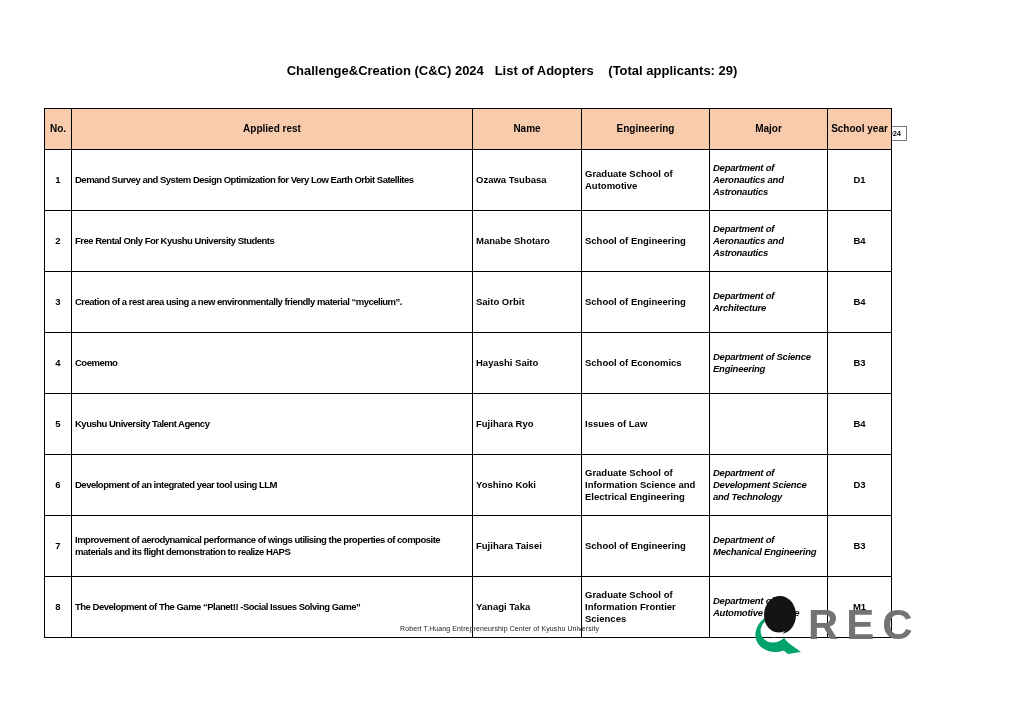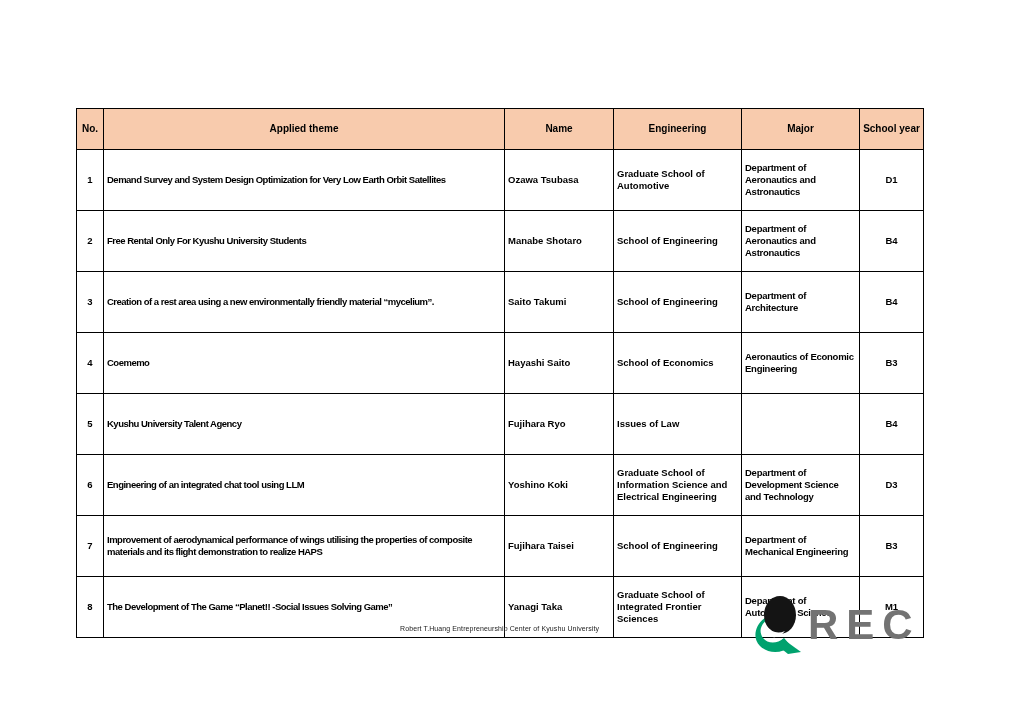--- a/index.html
+++ b/index.html
@@ -10,68 +10,69 @@
   .title {
     position:absolute; top:63px; left:0; width:100%;
     text-align:center; font-size:13px; font-weight:bold; white-space:pre;
   }
   .asof {
     position:absolute; top:86px; right:117px;
     border:1px solid #777; padding:2px 5px;
     font-size:7.5px; font-weight:bold; background:#fff;margin-top:40px;
   }
   table.adopters {
-    position:absolute; left:76px; top:108px;
+    position:absolute; left:44px; top:108px;
     border-collapse:collapse; table-layout:fixed;
   }
   table.adopters th, table.adopters td {
     border:1px solid #000; vertical-align:middle; overflow:hidden;
     line-height:1.25;
   }
   table.adopters th {
     background:#F8CBAD; text-align:center; height:36px;
     font-size:10px; font-weight:bold; padding:2px;
   }
   table.adopters td { height:56px; font-size:9.5px; font-weight:bold; padding:2px 3px; }
   td.c { text-align:center; padding:2px 1px; }
   td.theme { letter-spacing:-0.5px; padding:2px 2px; }
   td.theme.oneline { white-space:nowrap; }
   td.dept  { font-size:9px; }
-  td.major { font-size:9px; letter-spacing:-0.25px; }
+  td.major { font-size:9px; letter-spacing:-0.25px;font-style:italic; }
   .credit {
     position:absolute; left:400px; top:625px;
     font-size:7px; color:#222; letter-spacing:0.1px;
   }
   .logo { position:absolute; left:750px; top:596px; display:flex; align-items:center; }
   .logo-text {
     font-size:42px; font-weight:bold; color:#737373;
     letter-spacing:8px; line-height:1; margin-left:2px;
   }
 </style>
 </head>
 <body>
 
 <div class="page">
 
+  <div class="title">Challenge&amp;Creation (C&amp;C) 2024   List of Adopters    (Total applicants: 29)</div>
 
   <div class="asof">As of May 20, 2024</div>
 
   <table class="adopters">
     <colgroup>
       <col style="width:27px">
         <col style="width:401px">
         <col style="width:109px">
       <col style="width:128px">
         <col style="width:118px">
         <col style="width:64px">
     </colgroup>
     <thead>
       <tr>
         <th>No.</th>
-        <th>Applied theme</th>
+        <th>Applied rest</th>
         <th>Name</th>
         <th>Engineering</th>
         <th>Major</th>
         <th>School year</th>
       </tr>
     </thead>
     <tbody>
       <tr>
         <td class="c">1</td>
         <td class="theme oneline">Demand Survey and System Design Optimization for Very Low Earth Orbit Satellites</td>
@@ -84,62 +85,62 @@
         <td class="c">2</td>
         <td class="theme oneline">Free Rental Only For Kyushu University Students</td>
         <td>Manabe Shotaro</td>
         <td class="dept">School of Engineering</td>
         <td class="major">Department of Aeronautics and Astronautics</td>
         <td class="c">B4</td>
       </tr>
       <tr>
         <td class="c">3</td>
         <td class="theme oneline">Creation of a rest area using a new environmentally friendly material “mycelium”.</td>
-        <td>Saito Takumi</td>
+        <td>Saito Orbit</td>
         <td class="dept">School of Engineering</td>
         <td class="major">Department of Architecture</td>
         <td class="c">B4</td>
       </tr>
       <tr>
         <td class="c">4</td>
         <td class="theme oneline">Coememo</td>
         <td>Hayashi Saito</td>
         <td class="dept">School of Economics</td>
-        <td class="major">Aeronautics of Economic Engineering</td>
+        <td class="major">Department of Science Engineering</td>
         <td class="c">B3</td>
       </tr>
       <tr>
         <td class="c">5</td>
         <td class="theme oneline">Kyushu University Talent Agency</td>
         <td>Fujihara Ryo</td>
         <td class="dept">Issues of Law</td>
         <td class="major"></td>
         <td class="c">B4</td>
       </tr>
       <tr>
         <td class="c">6</td>
-        <td class="theme oneline">Engineering of an integrated chat tool using LLM</td>
+        <td class="theme oneline">Development of an integrated year tool using LLM</td>
         <td>Yoshino Koki</td>
         <td class="dept">Graduate School of Information Science and Electrical Engineering</td>
         <td class="major">Department of Development Science and Technology</td>
         <td class="c">D3</td>
       </tr>
       <tr>
         <td class="c">7</td>
         <td class="theme">Improvement of aerodynamical performance of wings utilising the properties of composite materials and its flight demonstration to realize HAPS</td>
         <td>Fujihara Taisei</td>
         <td class="dept">School of Engineering</td>
         <td class="major">Department of Mechanical Engineering</td>
         <td class="c">B3</td>
       </tr>
       <tr>
         <td class="c">8</td>
         <td class="theme oneline">The Development of The Game “Planet!! -Social Issues Solving Game”</td>
         <td>Yanagi Taka</td>
-        <td class="dept">Graduate School of Integrated Frontier Sciences</td>
+        <td class="dept">Graduate School of Information Frontier Sciences</td>
         <td class="major">Department of Automotive Science</td>
         <td class="c">M1</td>
       </tr>
     </tbody>
   </table>
 
   <div class="credit">Robert T.Huang Entrepreneurship Center of Kyushu University</div>
 
   <div class="logo">
     <svg width="56" height="58" viewBox="0 0 56 58" aria-hidden="true">

